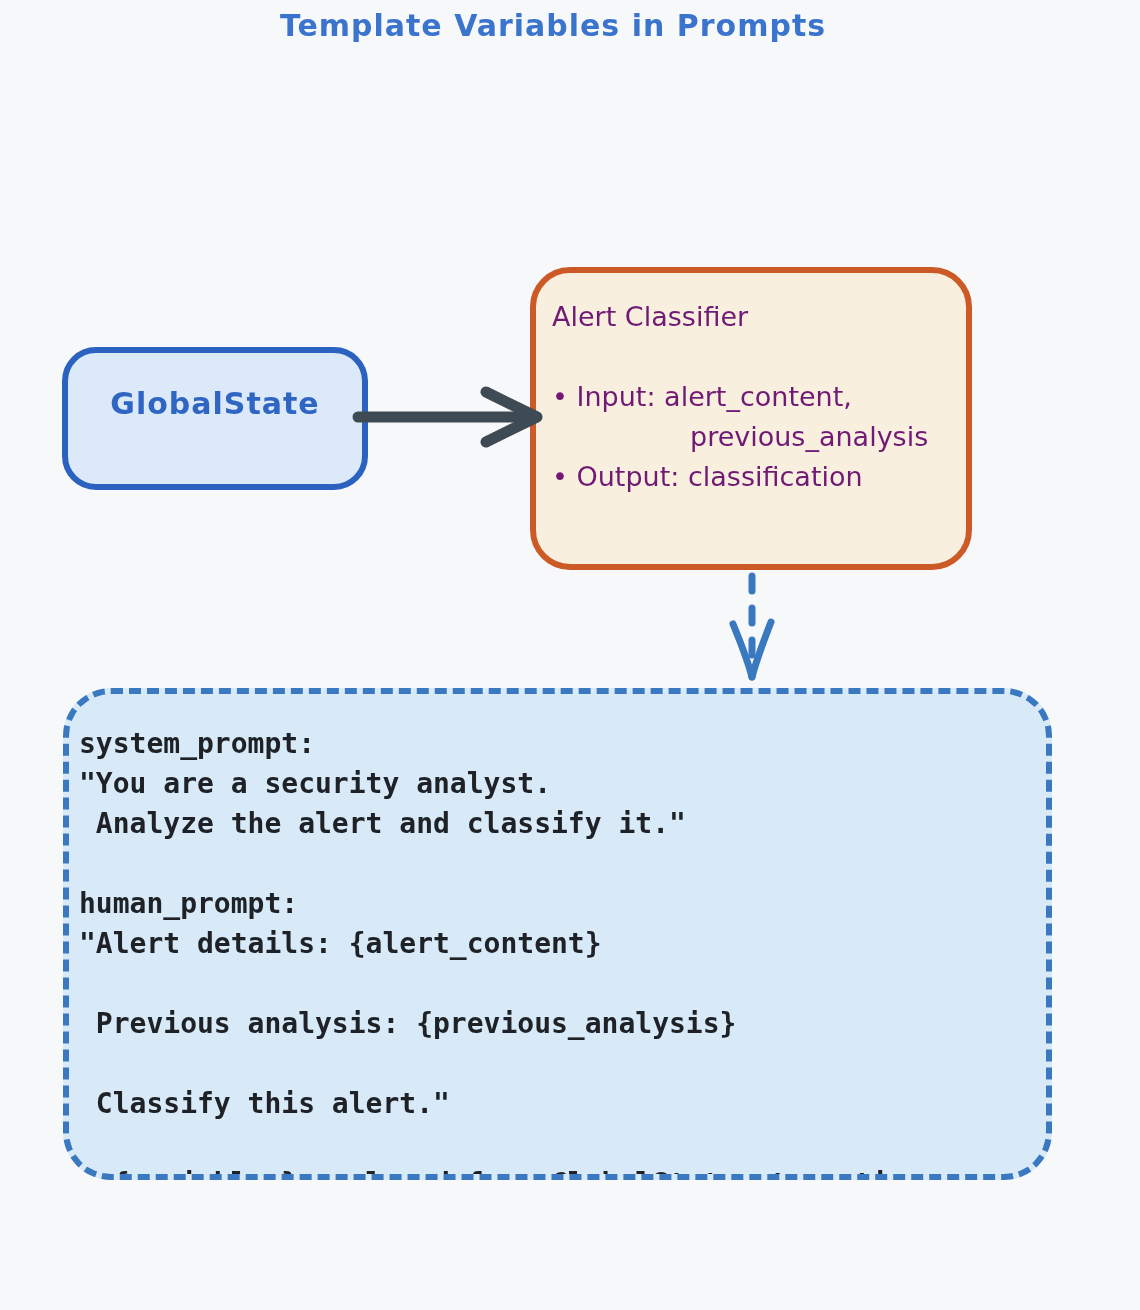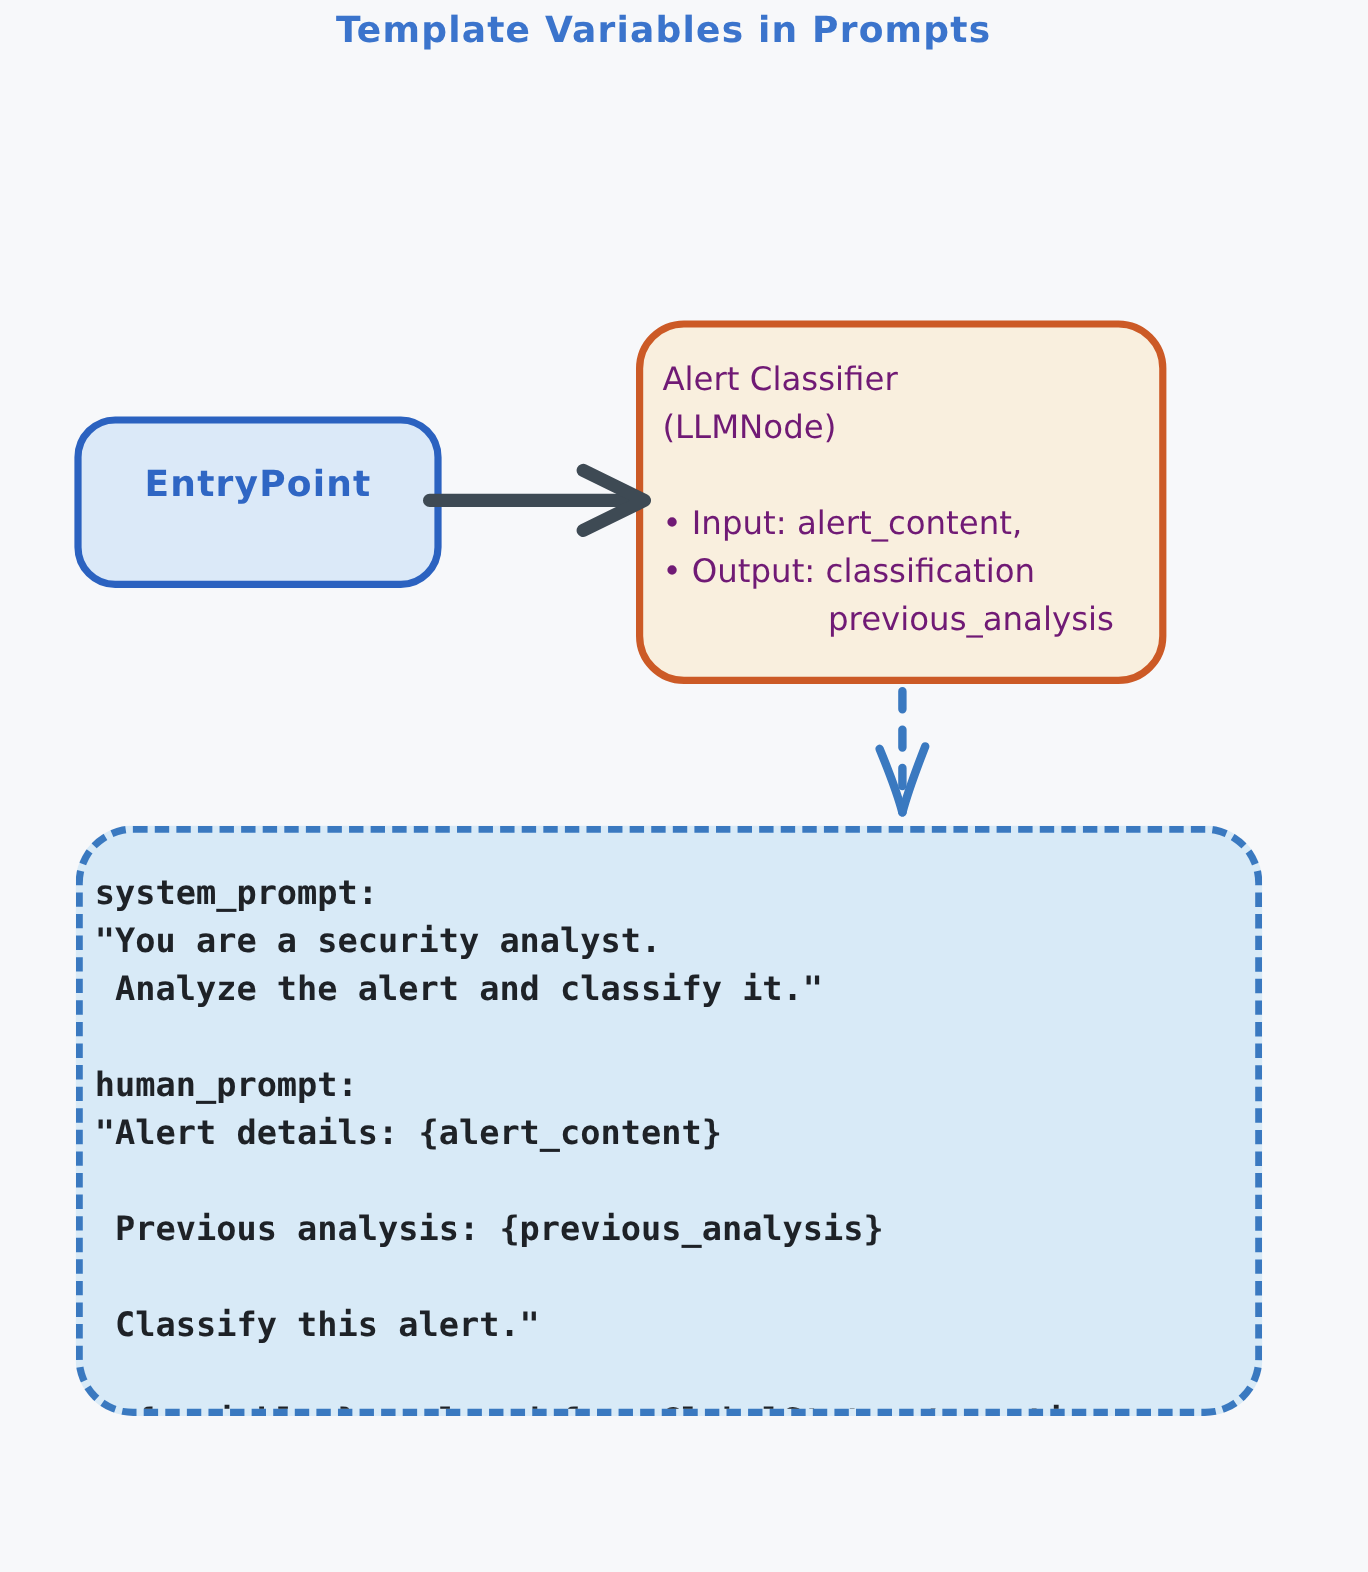--- a/index.html
+++ b/index.html
@@ -97,30 +97,29 @@
   }
 </style>
 </head>
 <body>
 
 <div class="canvas">
 
   <div class="diagram-title">Template Variables in Prompts</div>
 
   <div class="entry-node">
-    <span class="entry-label">EntryPoint</span>
+    <span class="entry-label">GlobalState</span>
   </div>
 
   <div class="classifier-node">
     <div class="node-line">Alert Classifier</div>
-    <div class="node-line">(LLMNode)</div>
     <div class="node-line"></div>
     <div class="node-line">• Input: alert_content,</div>
+    <div class="node-line indent">previous_analysis</div>
     <div class="node-line">• Output: classification</div>
-    <div class="node-line indent">previous_analysis</div>
   </div>
 
   <div class="prompt-box">
     <pre class="prompt-text">system_prompt:
 "You are a security analyst.
  Analyze the alert and classify it."
 
 human_prompt:
 "Alert details: {alert_content}
 

